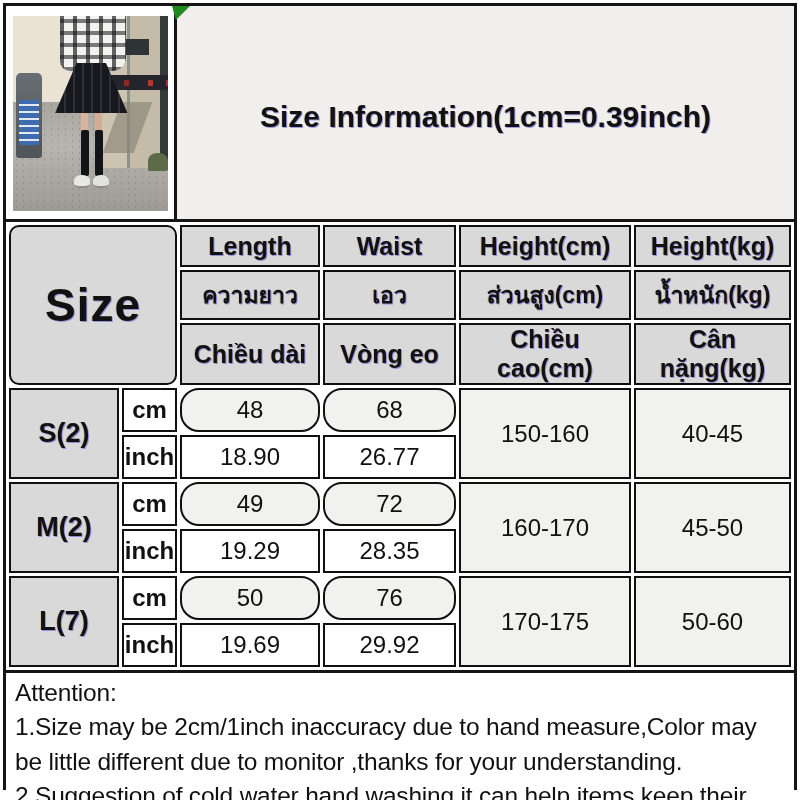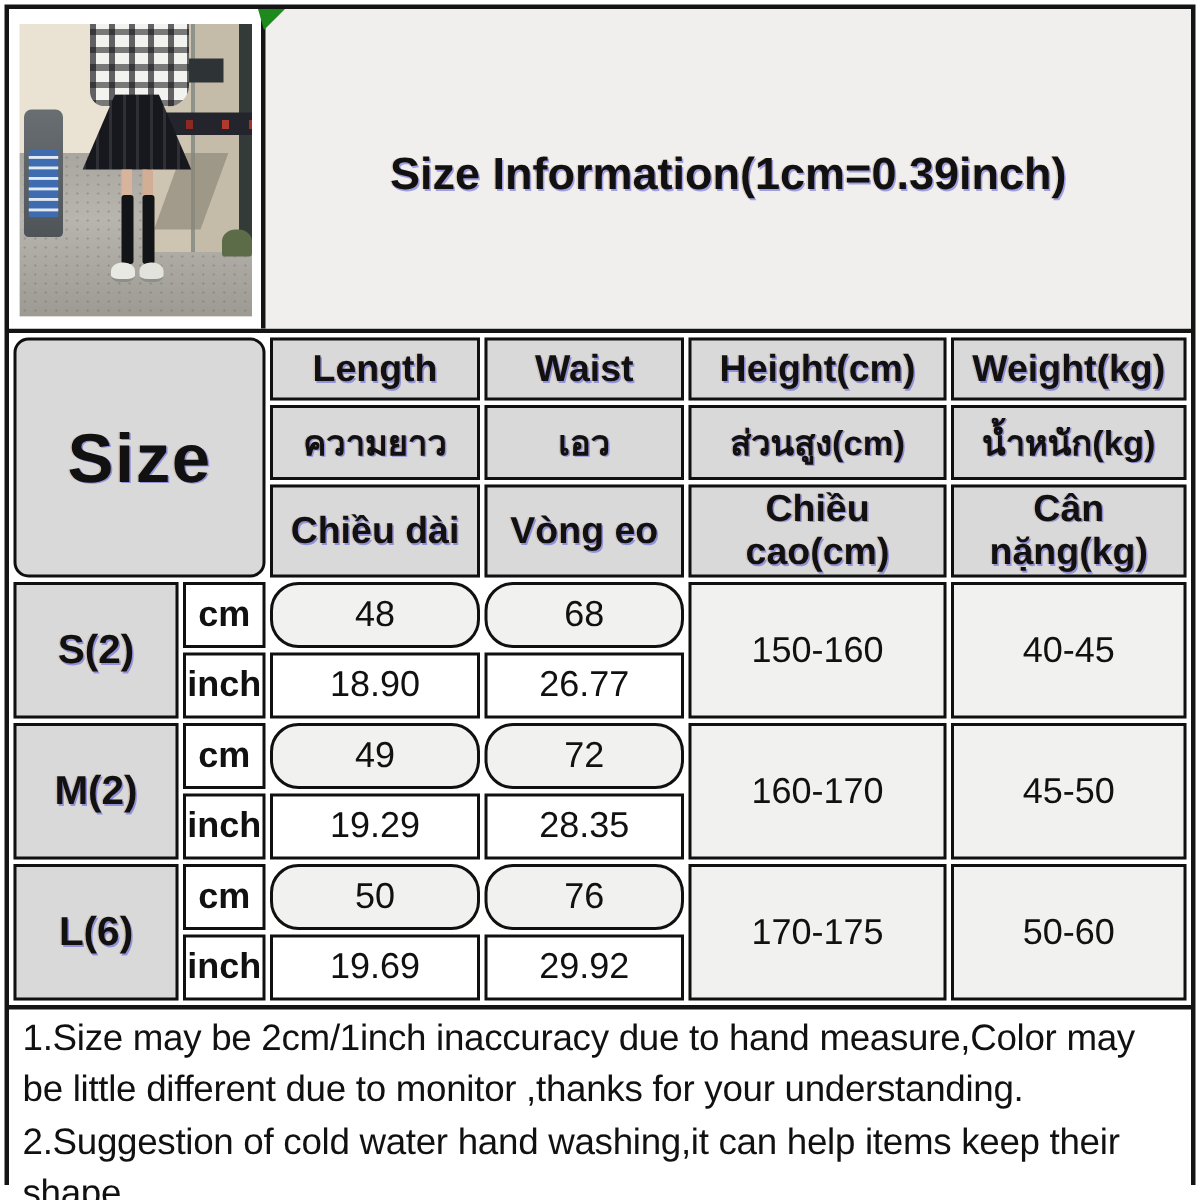--- a/index.html
+++ b/index.html
@@ -112,21 +112,21 @@
       <col style="width:133px">
         <col style="width:172px">
         <col>
     </colgroup>
     <tbody>
       <tr class="r-en">
         <td class="size-cell fr" rowspan="3" colspan="2">Size</td>
         <td class="hdr fr">Length</td>
         <td class="hdr fr">Waist</td>
         <td class="hdr fr">Height(cm)</td>
-        <td class="hdr fr">Weight(kg)</td>
+        <td class="hdr fr">Height(kg)</td>
       </tr>
       <tr class="r-th">
         <td class="hdr-th fr">ความยาว</td>
         <td class="hdr-th fr">เอว</td>
         <td class="hdr-th fr">ส่วนสูง(cm)</td>
         <td class="hdr-th fr">น้ำหนัก(kg)</td>
       </tr>
       <tr class="r-vi">
         <td class="hdr-vi fr">Chiều dài</td>
         <td class="hdr-vi fr">Vòng eo</td>
@@ -156,33 +156,34 @@
         <td class="range" rowspan="2">160-170</td>
         <td class="range" rowspan="2">45-50</td>
       </tr>
       <tr class="r-data">
         <td class="unit">inch</td>
         <td class="val-in">19.29</td>
         <td class="val-in">28.35</td>
       </tr>
 
       <tr class="r-data">
-        <td class="size-label fr" rowspan="2">L(6)</td>
+        <td class="size-label fr" rowspan="2">L(7)</td>
         <td class="unit">cm</td>
         <td class="val-cm">50</td>
         <td class="val-cm">76</td>
         <td class="range" rowspan="2">170-175</td>
         <td class="range" rowspan="2">50-60</td>
       </tr>
       <tr class="r-data">
         <td class="unit">inch</td>
         <td class="val-in">19.69</td>
         <td class="val-in">29.92</td>
       </tr>
     </tbody>
   </table>
 
   <div class="attention">
+    <p>Attention:</p>
     <p>1.Size may be 2cm/1inch inaccuracy due to hand measure,Color may be little different due to monitor ,thanks for your understanding.</p>
     <p>2.Suggestion of cold water hand washing,it can help items keep their shape.</p>
   </div>
 
 </div>
 
 </body></html>

